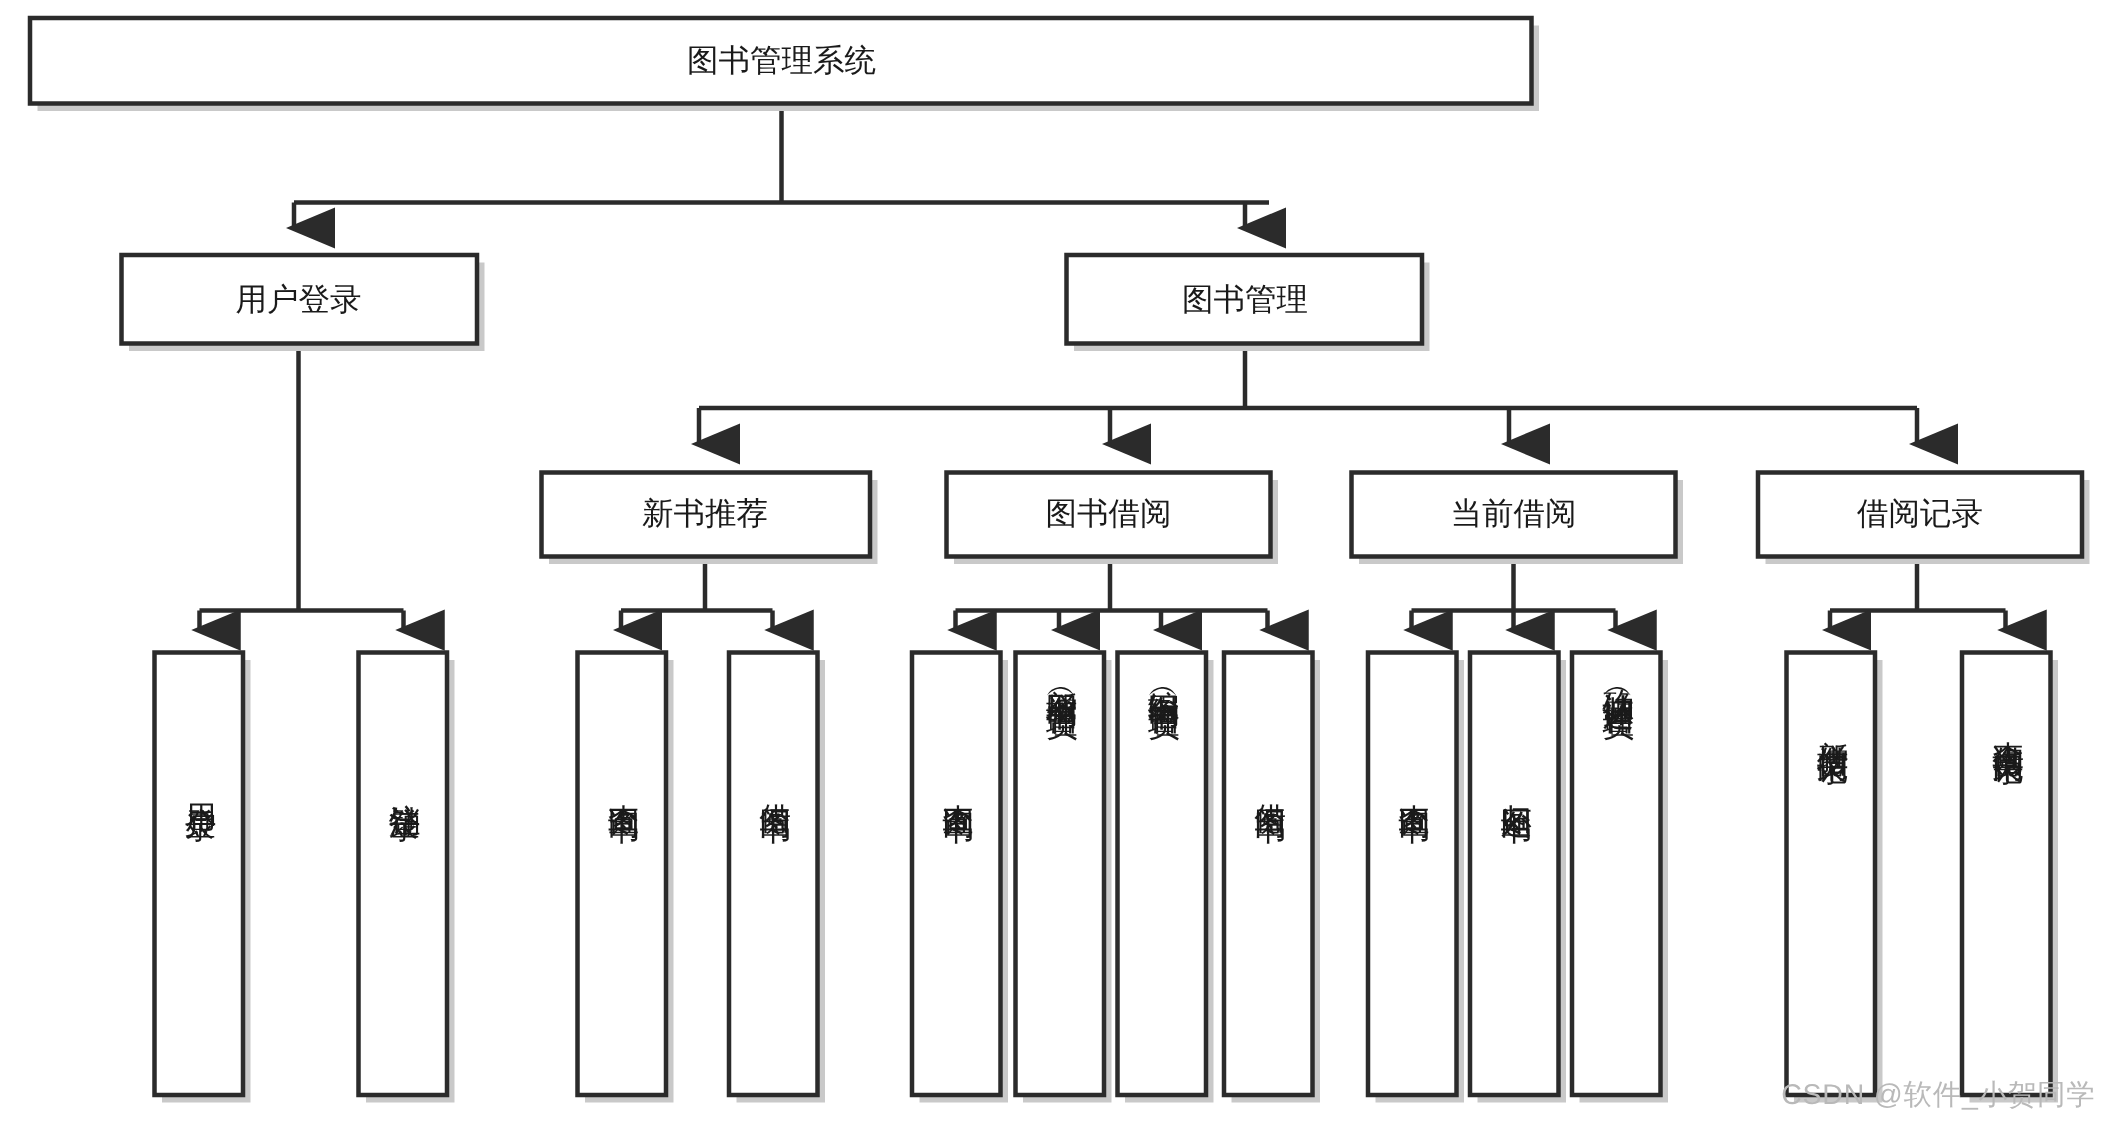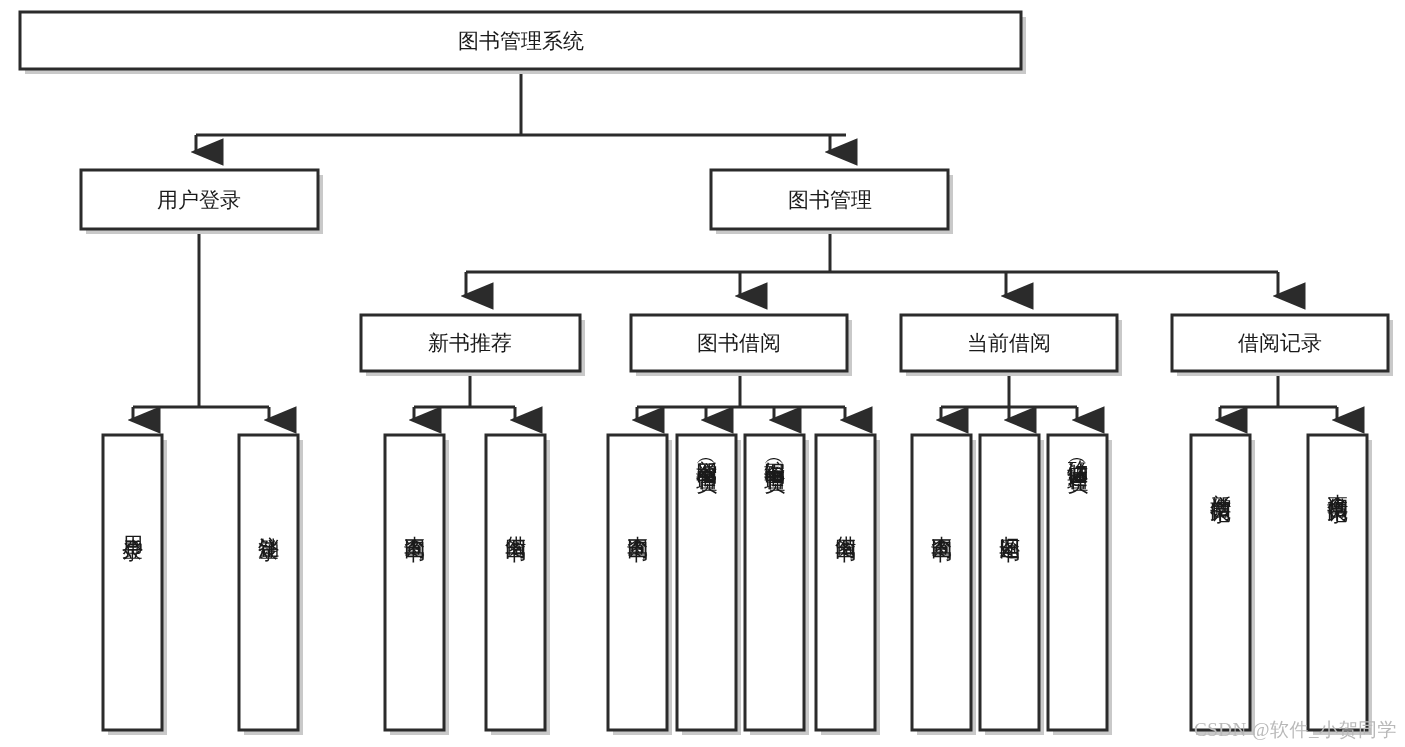--- a/index.html
+++ b/index.html
@@ -59,21 +59,21 @@
     font-size: 21px;
     line-height: 1.08;
     letter-spacing: 2px;
     color: #1a1a1a;
     white-space: nowrap;
   }
   .watermark {
     position: absolute;
     right: 8px;
     bottom: 4px;
-    font-family: Liberation Serif, serif;
+    font-family: Liberation Sans, sans-serif;
     font-size: 19px;
     color: #b9b9b9;
     letter-spacing: 0.5px;
     white-space: nowrap;
   }
 </style>
 </head>
 <body>
 
 <svg id="diagram" viewBox="0 0 1405 747">

